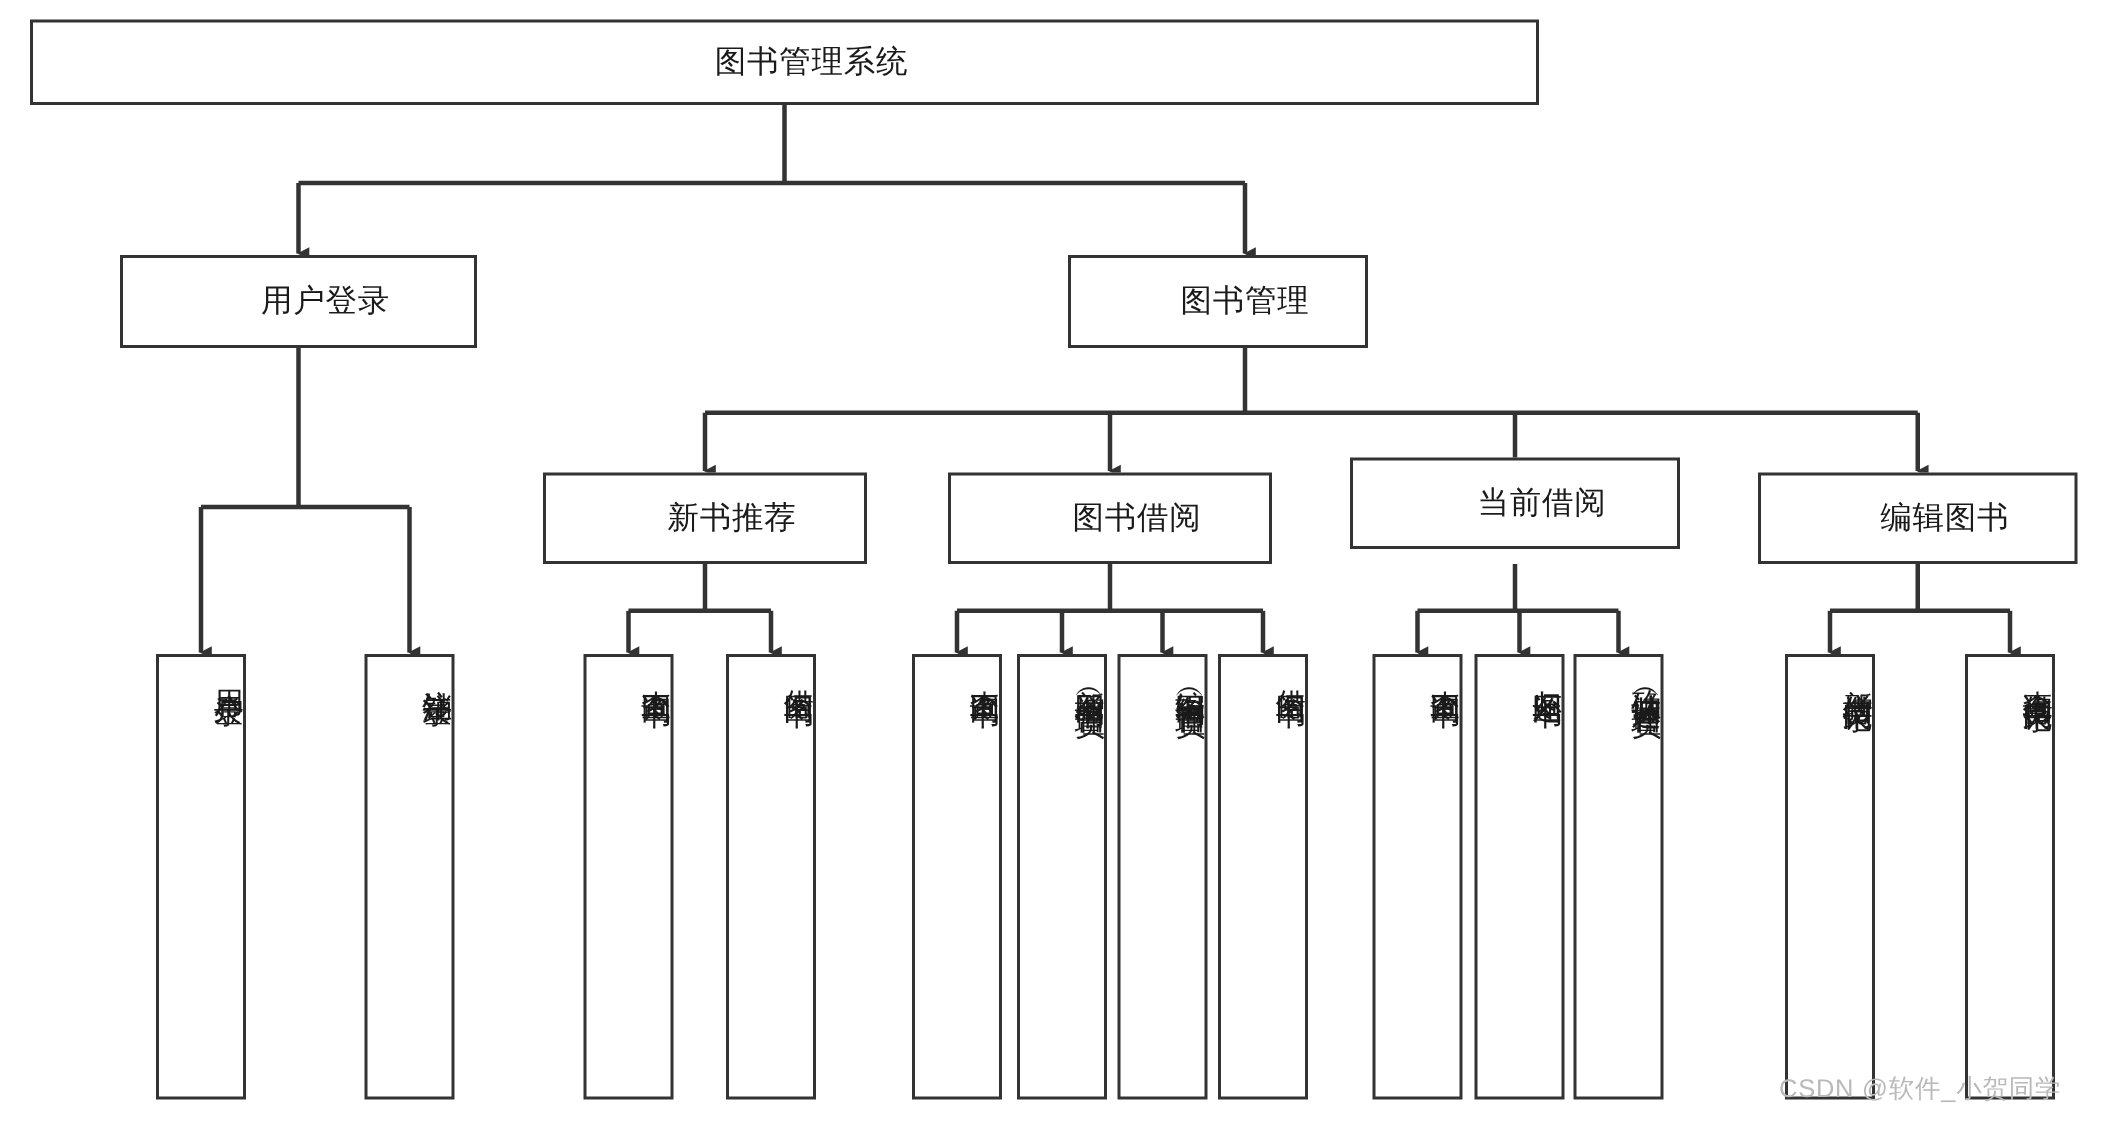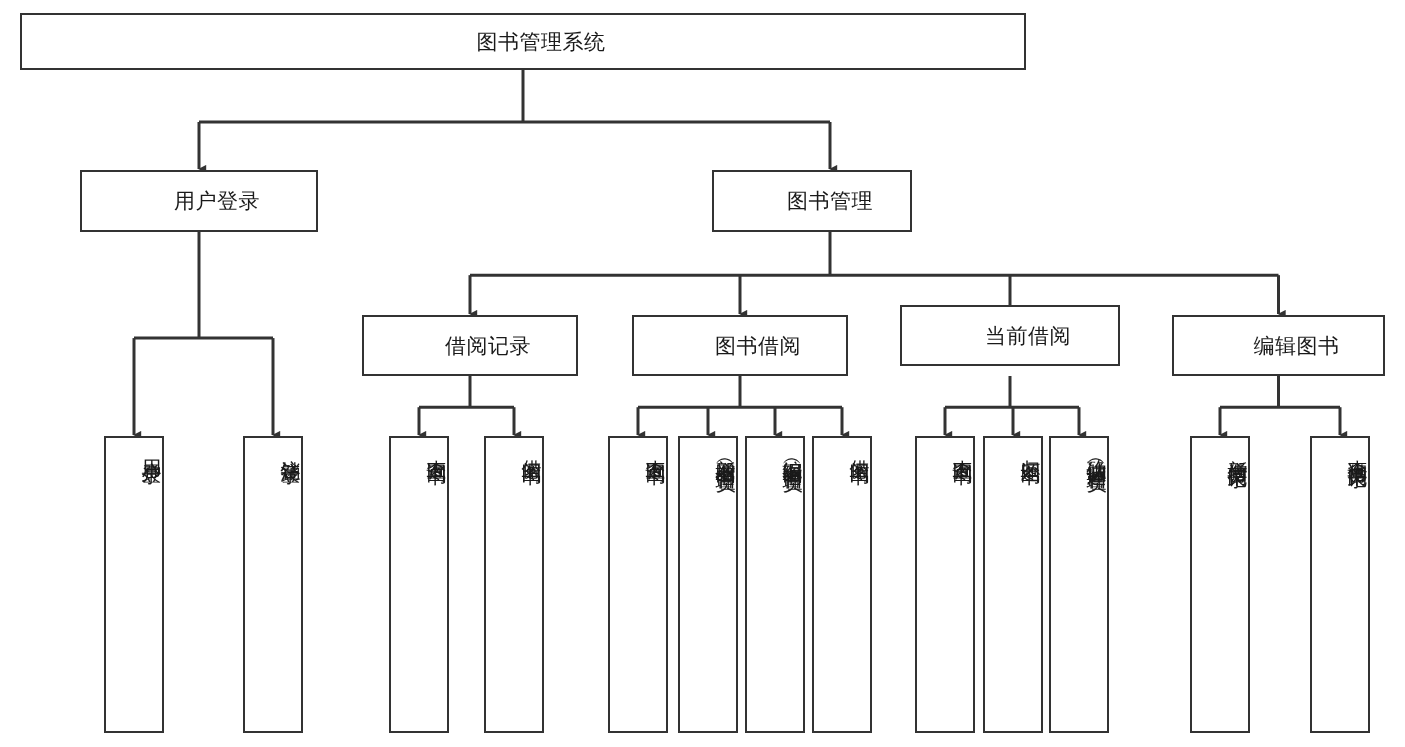--- a/index.html
+++ b/index.html
@@ -114,21 +114,21 @@
       <div class="node horiz" style="left: 20px; top: 13px; width: 1006px; height: 57px;">
         <span class="lbl">图书管理系统</span>
       </div>
       <div class="node horiz" style="left: 80px; top: 170px; width: 238px; height: 62px;">
         <span class="lbl">用户登录</span>
       </div>
       <div class="node horiz" style="left: 712px; top: 170px; width: 200px; height: 62px;">
         <span class="lbl">图书管理</span>
       </div>
       <div class="node horiz" style="left: 362px; top: 315px; width: 216px; height: 61px;">
-        <span class="lbl">借阅记录</span>
+        <span class="lbl">新书推荐</span>
       </div>
       <div class="node horiz" style="left: 632px; top: 315px; width: 216px; height: 61px;">
         <span class="lbl">图书借阅</span>
       </div>
       <div class="node horiz" style="left: 900px; top: 305px; width: 220px; height: 61px; align-items: center;">
         <span class="lbl">当前借阅</span>
       </div>
       <div class="node horiz" style="left: 1172px; top: 315px; width: 213px; height: 61px;">
         <span class="lbl">编辑图书</span>
       </div>
@@ -166,13 +166,14 @@
         <span class="lbl">确认归还（管理员）</span>
       </div>
       <div class="node vert" style="left: 1190px; top: 436px; width: 60px; height: 297px;">
         <span class="lbl">新增借阅记录</span>
       </div>
       <div class="node vert" style="left: 1310px; top: 436px; width: 60px; height: 297px;">
         <span class="lbl">查询借阅记录</span>
       </div>
     </div>
 
+  <div class="watermark">CSDN @软件_小贺同学</div>
 </div>
 
 </body></html>

